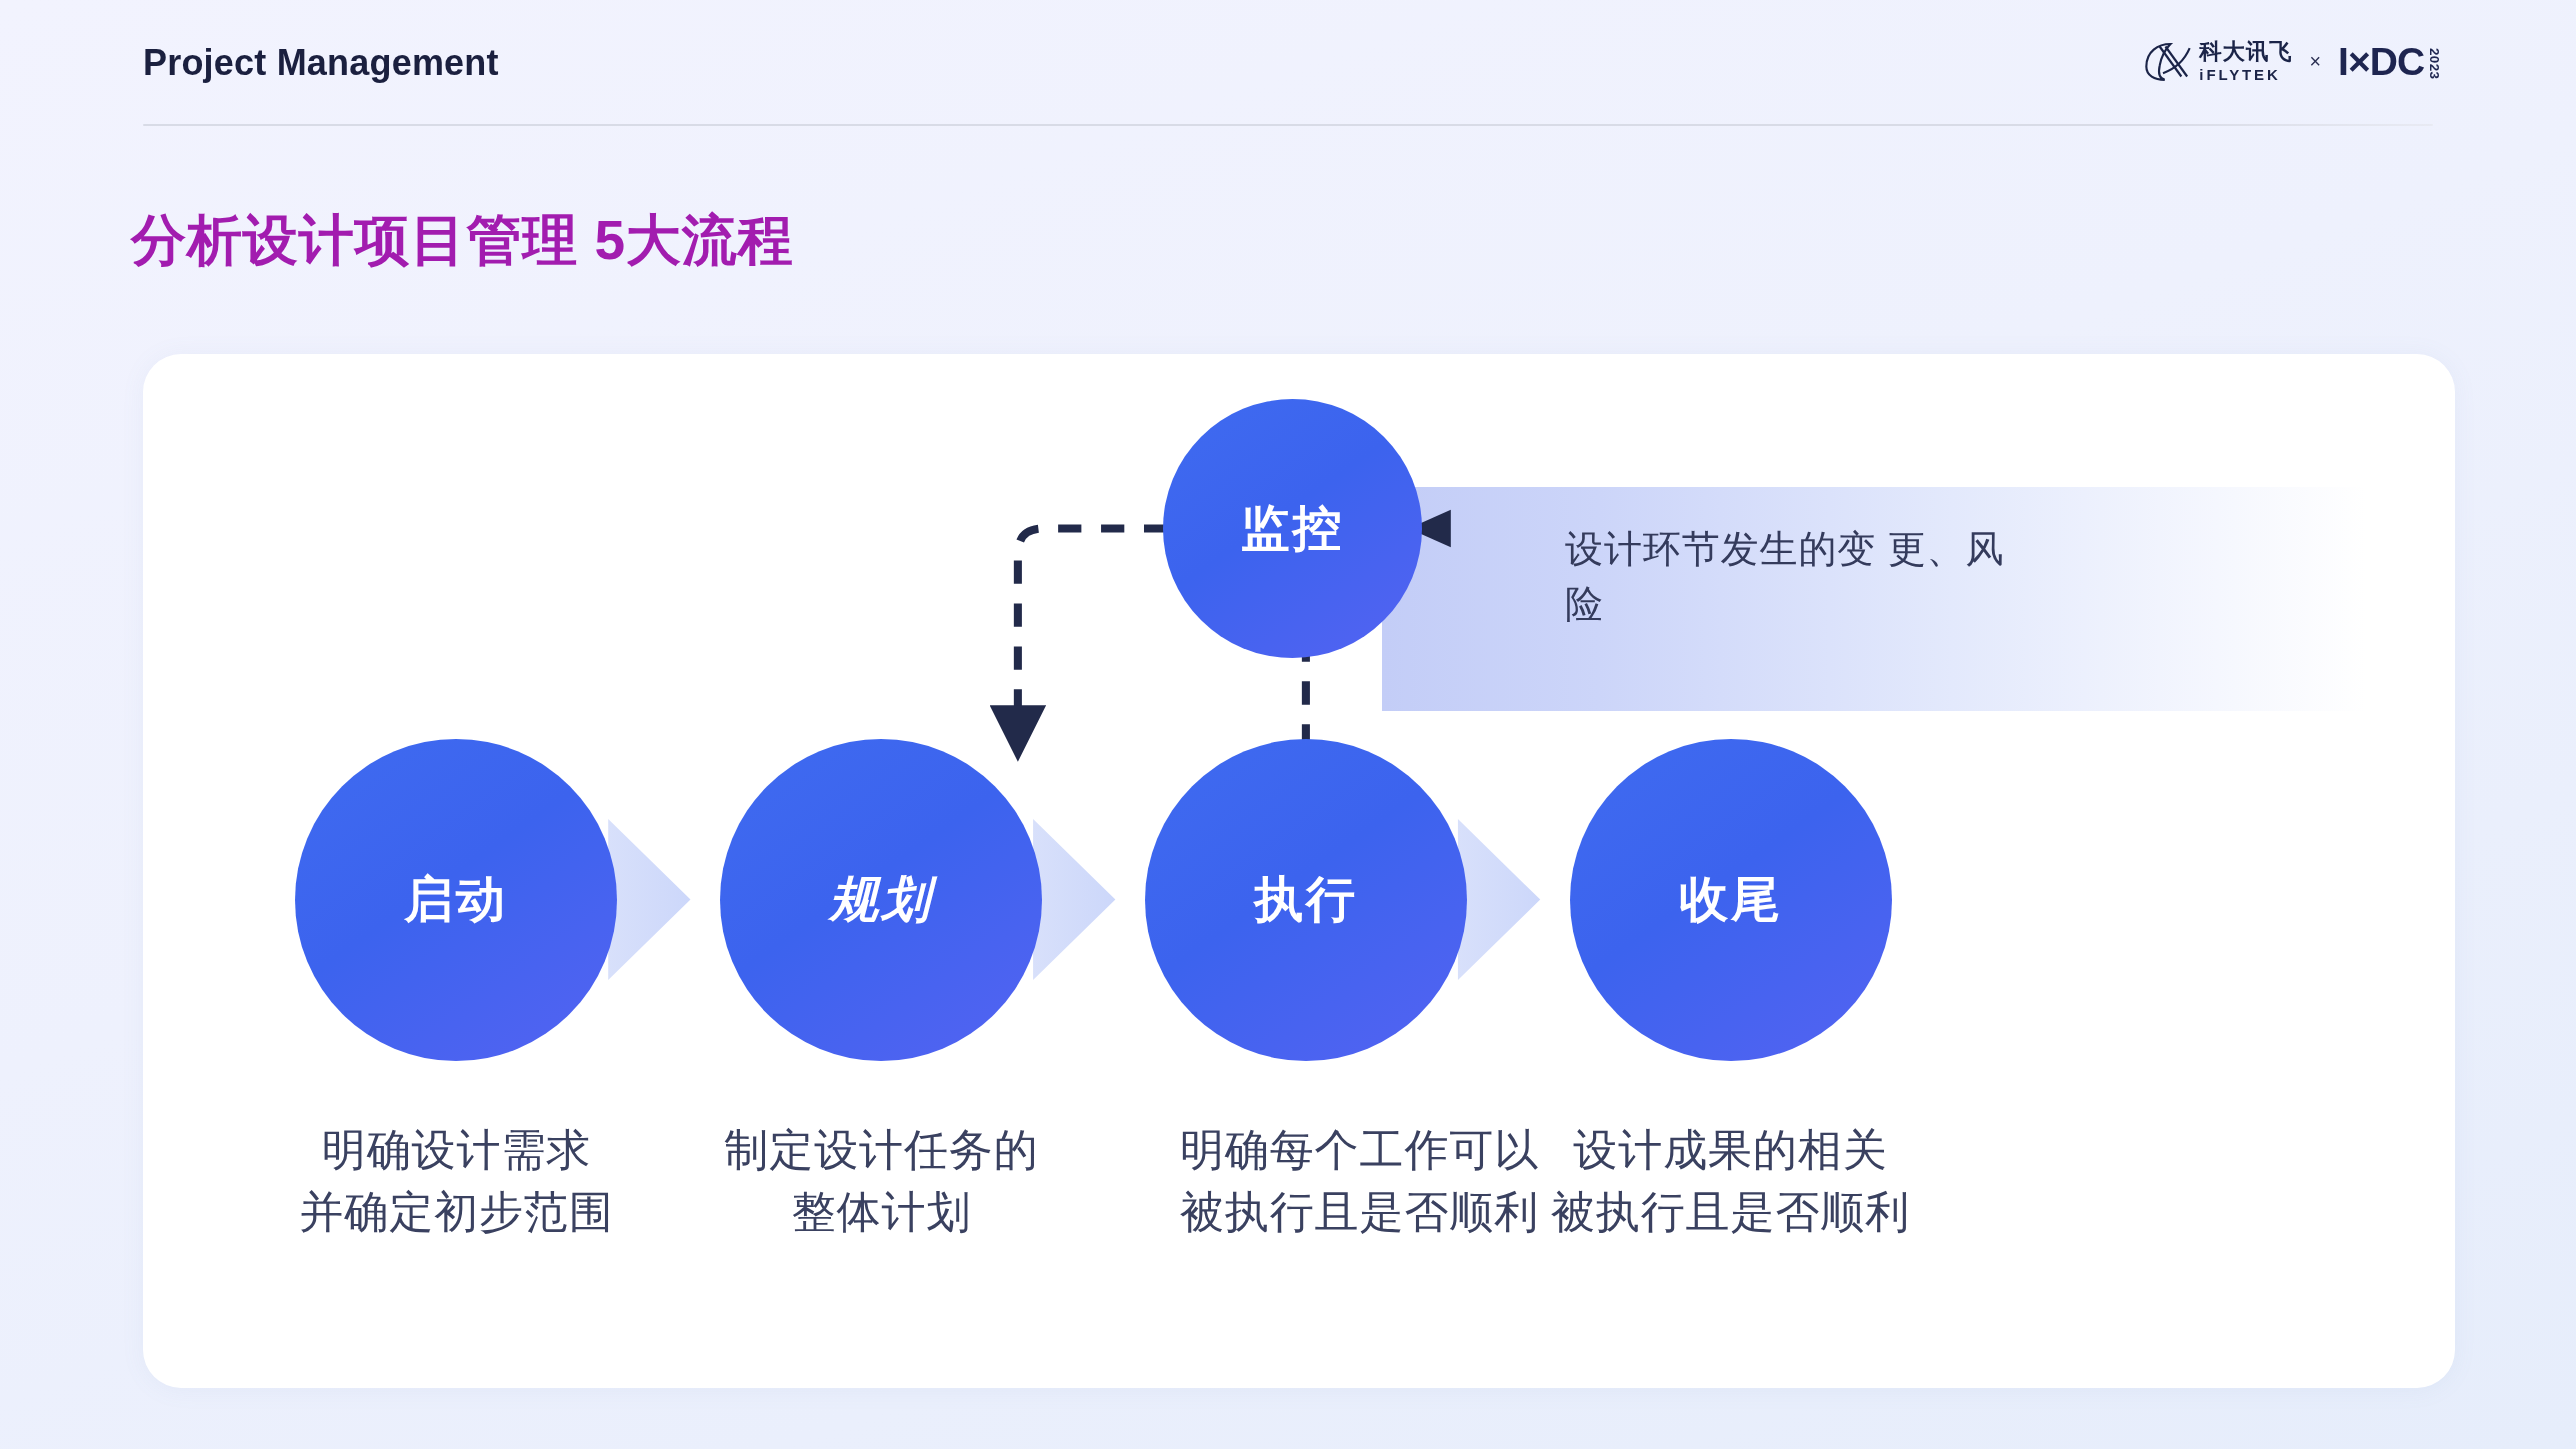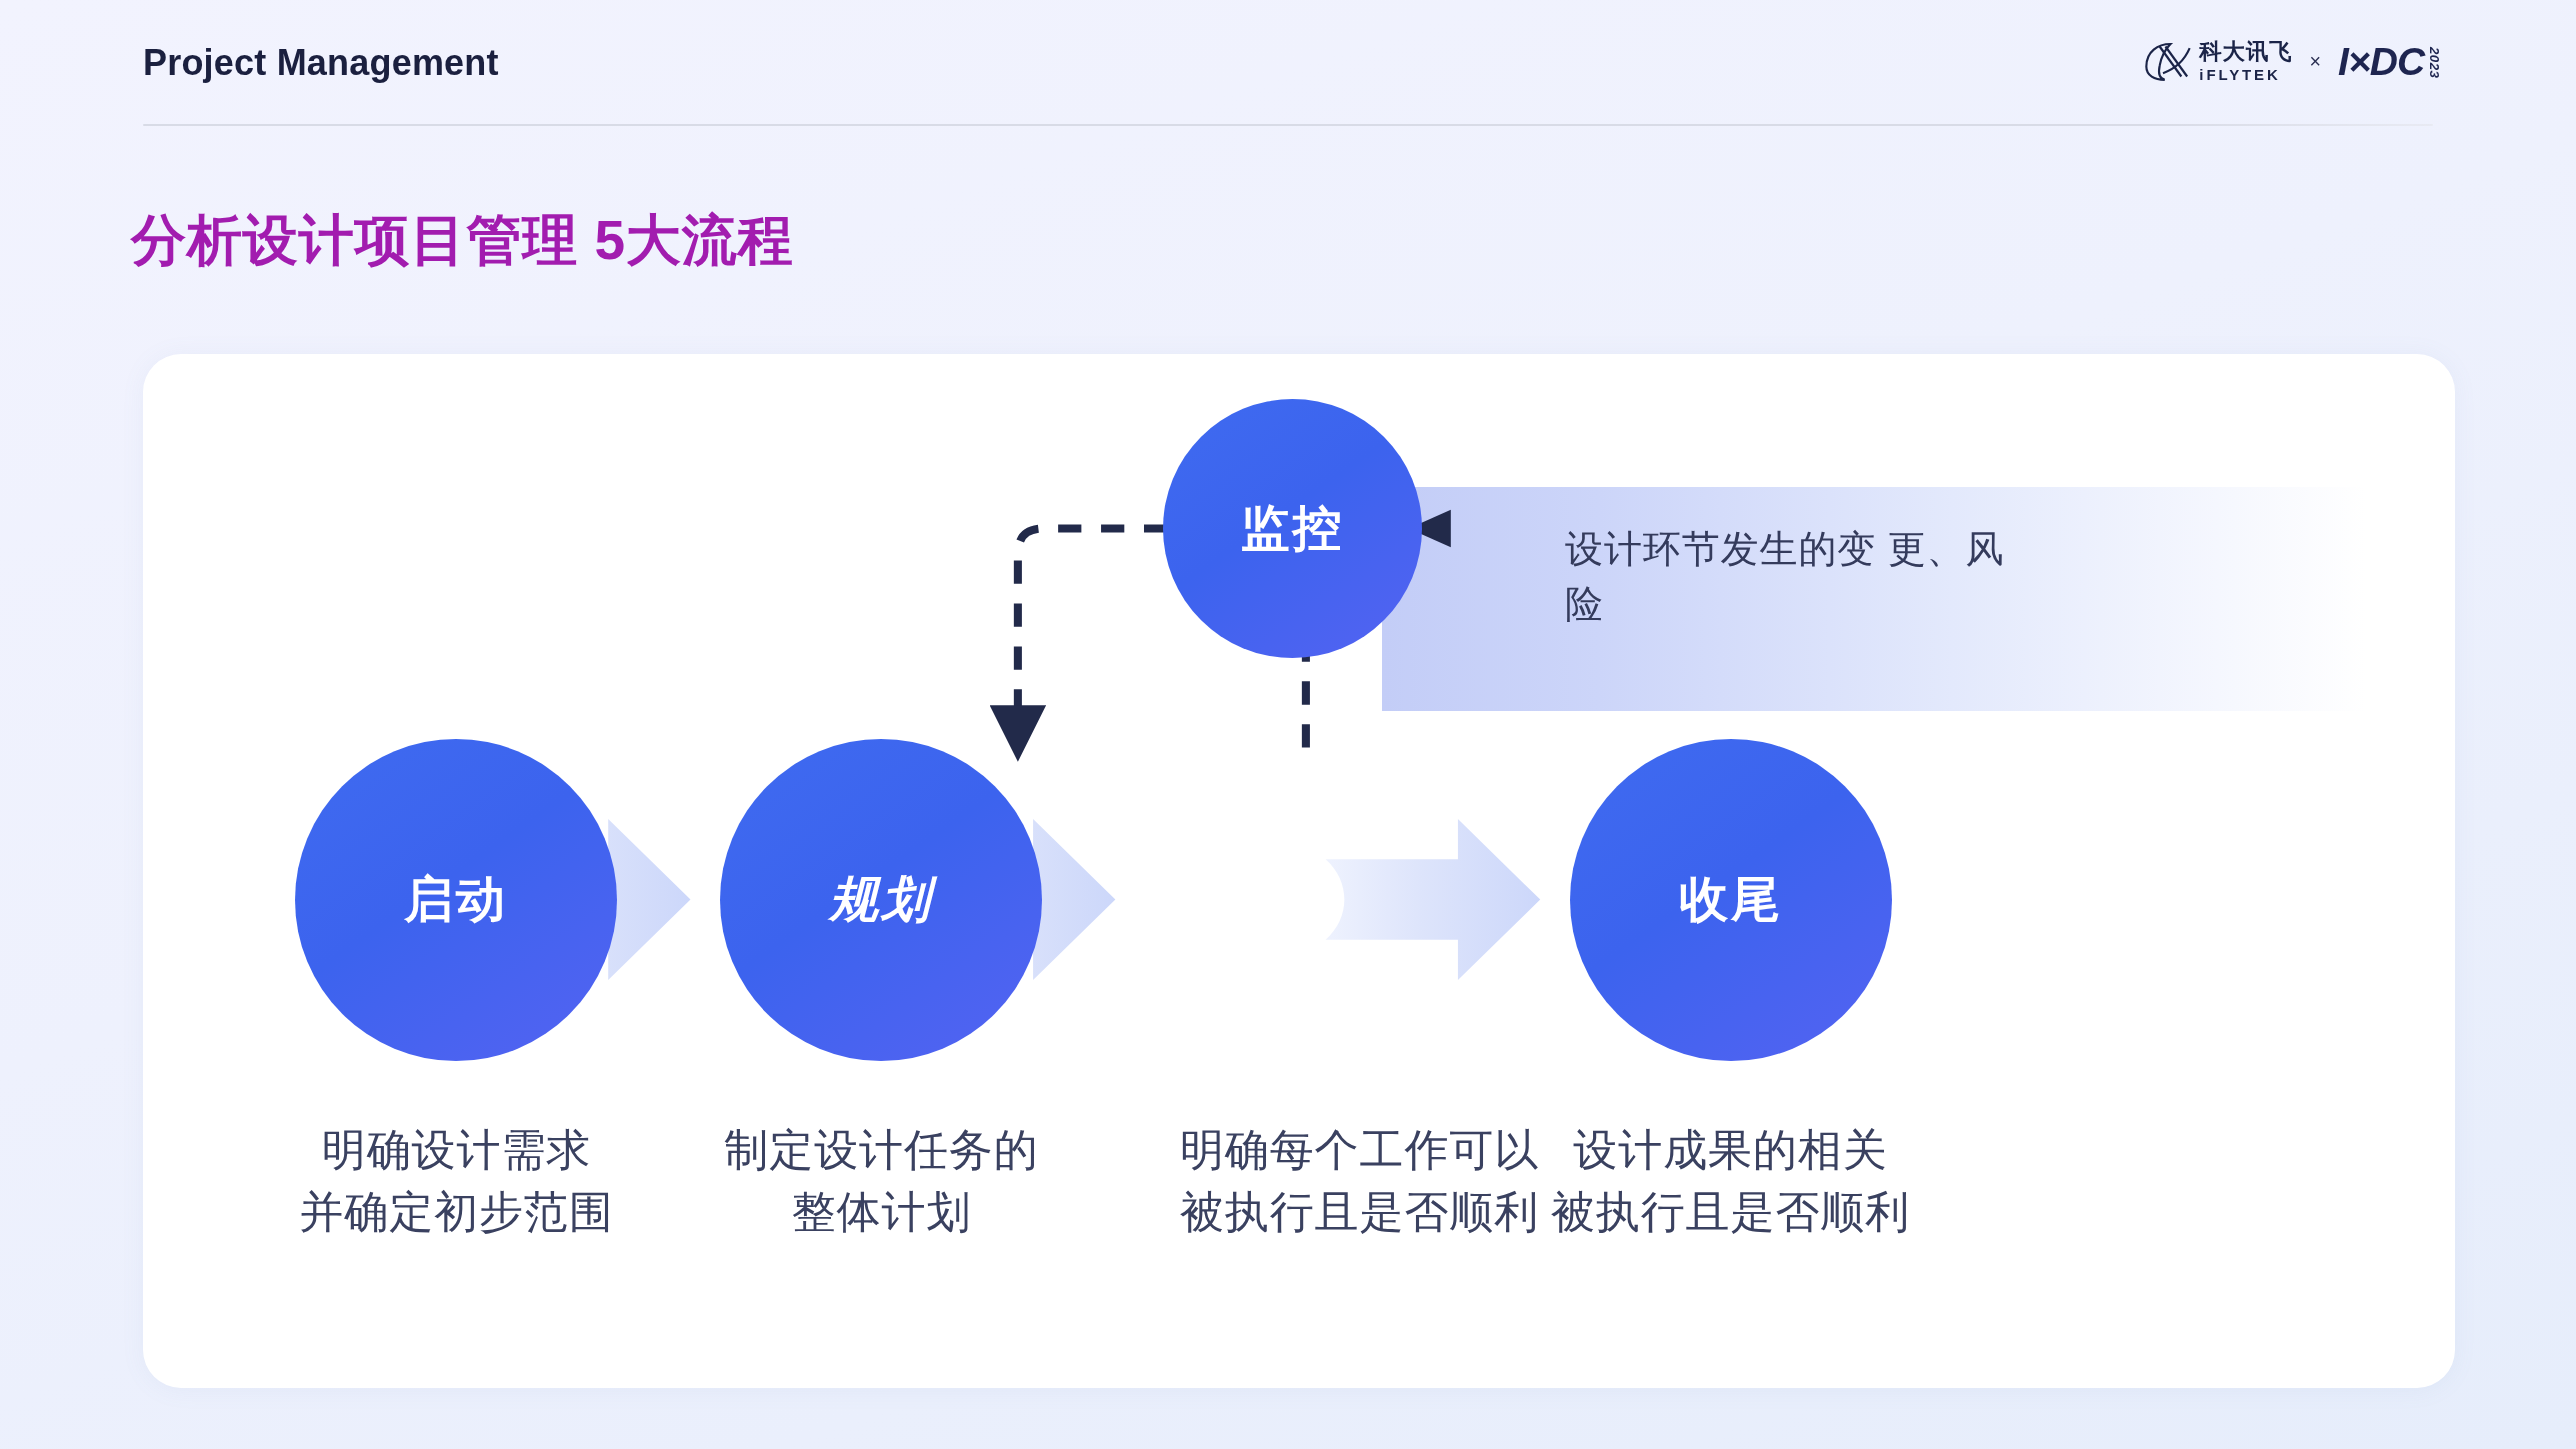--- a/index.html
+++ b/index.html
@@ -25,21 +25,21 @@
 
   
   #logo{position:absolute;right:134px;top:30px;height:55px;
         display:flex;align-items:center;gap:14.3px;}
   .logo-ifly{display:flex;align-items:center;gap:6px;}
   .ifly-mark{width:50px;height:41px;display:block;}
   .ifly-words{display:flex;flex-direction:column;justify-content:center;line-height:1;}
   .ifly-cn{font-size:22.4px;font-weight:700;color:#1b2448;letter-spacing:0.9px;}
   .ifly-en{font-size:15px;font-weight:700;color:#1b2448;letter-spacing:2.9px;margin-top:2.7px;}
   .logo-x{font-size:19.7px;color:#2a2f52;font-weight:400;padding:0 2.7px;}
-  .logo-ixdc{display:flex;align-items:flex-start;gap:2.7px;font-style:italic;}
+  .logo-ixdc{display:flex;align-items:center;gap:2.7px;}
   .ixdc-word{font-size:39px;font-weight:800;color:#1e2550;letter-spacing:-0.9px;line-height:.95;}
   .ixdc-year{font-size:13.4px;font-weight:700;color:#1e2550;
              writing-mode:vertical-rl;letter-spacing:0.4px;margin-top:3.6px;}
 
   
   #page-title{
     position:absolute;left:131px;top:204px;
     font-size:55px;font-weight:800;color:#a21caf;
     letter-spacing:0.9px;white-space:nowrap;
   }
@@ -161,20 +161,23 @@
   </div>
 
   <div class="node" style="left:152px;top:385px;width:322px;height:322px;">
     <span class="node-label">启动</span>
   </div>
 
   <div class="node" style="left:577px;top:385px;width:322px;height:322px;font-style:italic;">
     <span class="node-label">规划</span>
   </div>
 
+  <div class="node" style="left:1002px;top:385px;width:322px;height:322px;">
+    <span class="node-label">执行</span>
+  </div>
 
   <div class="node" style="left:1427px;top:385px;width:322px;height:322px;">
     <span class="node-label">收尾</span>
   </div>
 
   <div id="monitor-annotation">
     <span class="cl">设计环节发生的变</span>
     <span class="cl">更、风险</span>
   </div>
 

